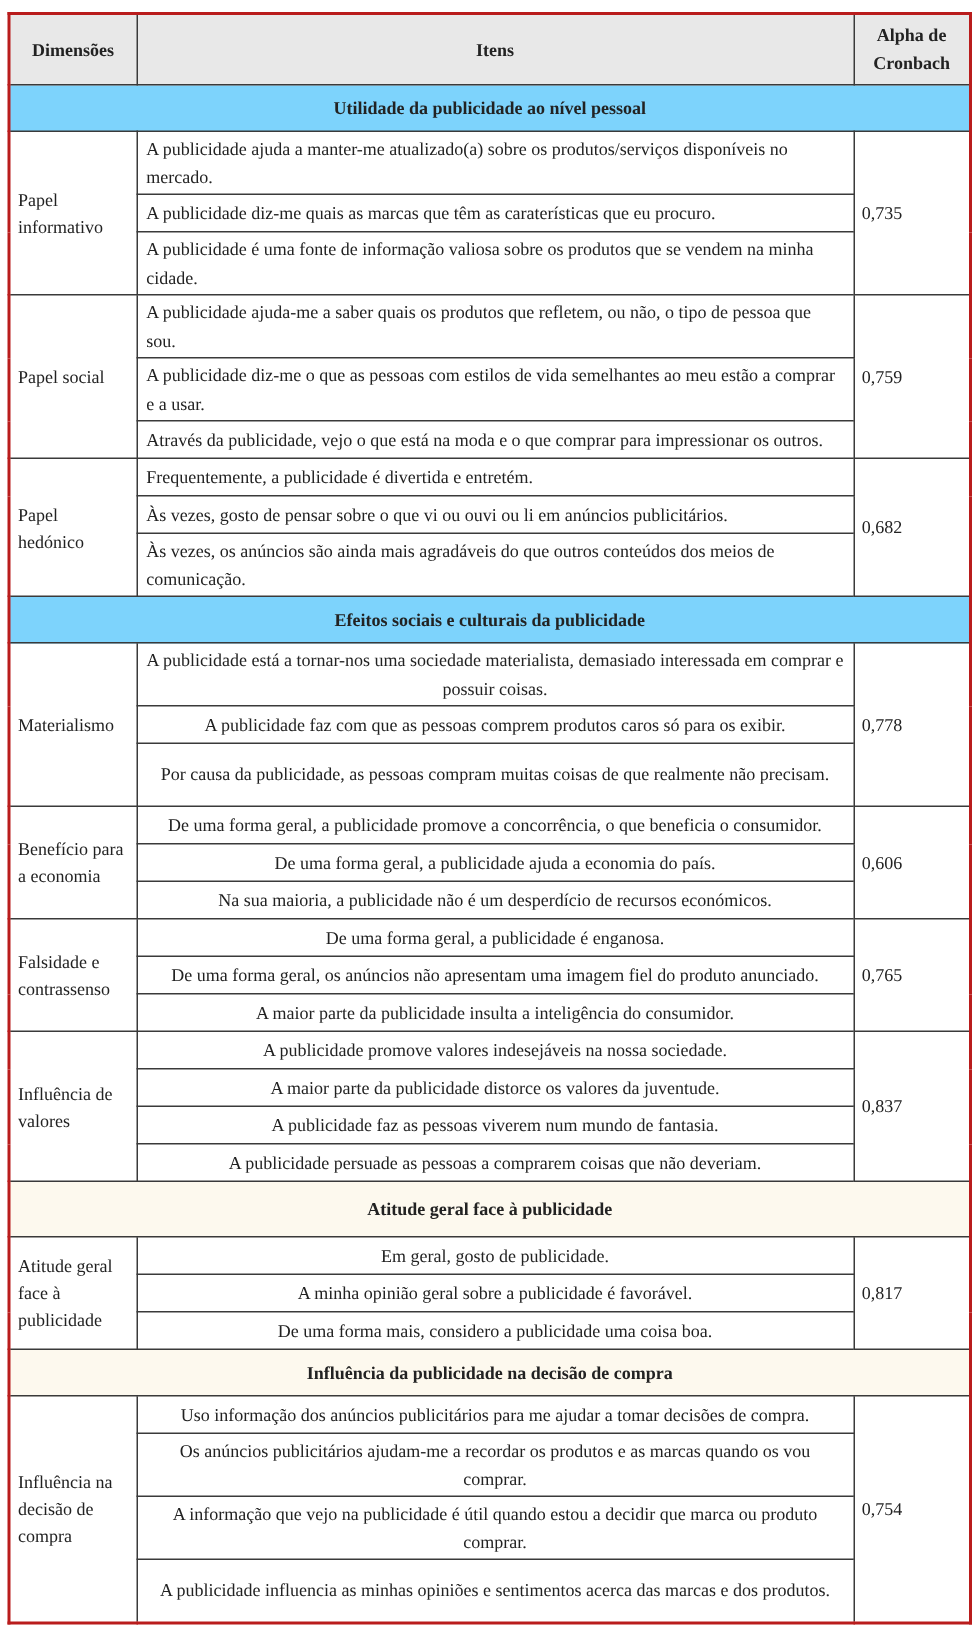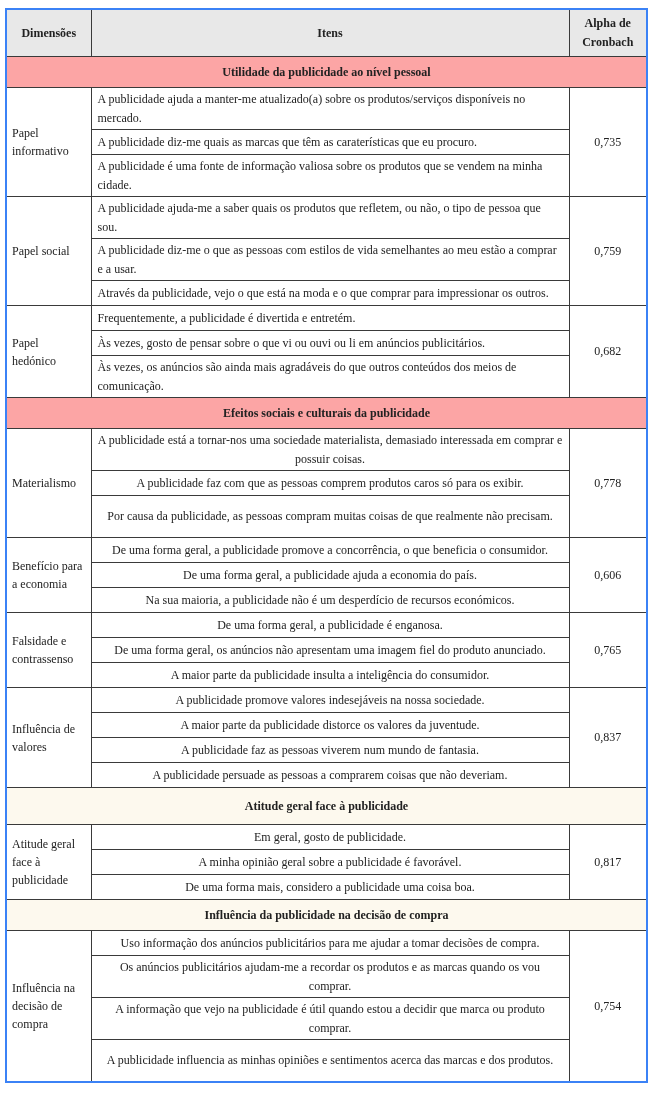--- a/index.html
+++ b/index.html
@@ -4,30 +4,30 @@
 <style>
   html, body { margin: 0; padding: 0; background: #ffffff; }
   body { width: 650px; height: 1101px; position: relative; overflow: hidden;
          font-family: "Liberation Serif", "DejaVu Serif", serif; color: #222; }
   table { position: absolute; left: 5px; top: 8px; width: 641px;
           border-collapse: collapse; table-layout: fixed; font-size: 12px; line-height: 19px; }
   col.c1 { width: 85px; } col.c2 { width: 478px; } col.c3 { width: 78px; }
   td, th { border: 1.5px solid #3a3a3a; padding: 1px 5px; vertical-align: middle; }
   th { font-weight: bold; background: #e8e8e8; height: 44px; text-align: center; font-size: 12px; }
   tr.sec td { font-weight: bold; text-align: center; height: 28px; }
-  tr.sec.grey td { background: #fca5a5; }
+  tr.sec.grey td { background: #7dd3fc; }
   tr.sec.cream td { background: #fdf9ee; }
   tr.sec.cream.tall td { height: 34px; }
   td.dim { text-align: left; line-height: 18px; }
-  td.alpha { text-align: center; }
+  td.alpha { text-align: left; }
   td.item { text-align: left; padding: 1px 6px; }
   td.item.ctr { text-align: center; margin-left: 20px; }
   tr.r1 td.item { height: 22px; }
   tr.r2 td.item { height: 39px; }
-  table { border: 2px solid #3b82f6; }
+  table { border: 2px solid #b91c1c; }
 </style>
 </head>
 <body>
 
 <table>
   <colgroup>
       <col class="c1">
       <col class="c2">
       <col class="c3">
     </colgroup>

